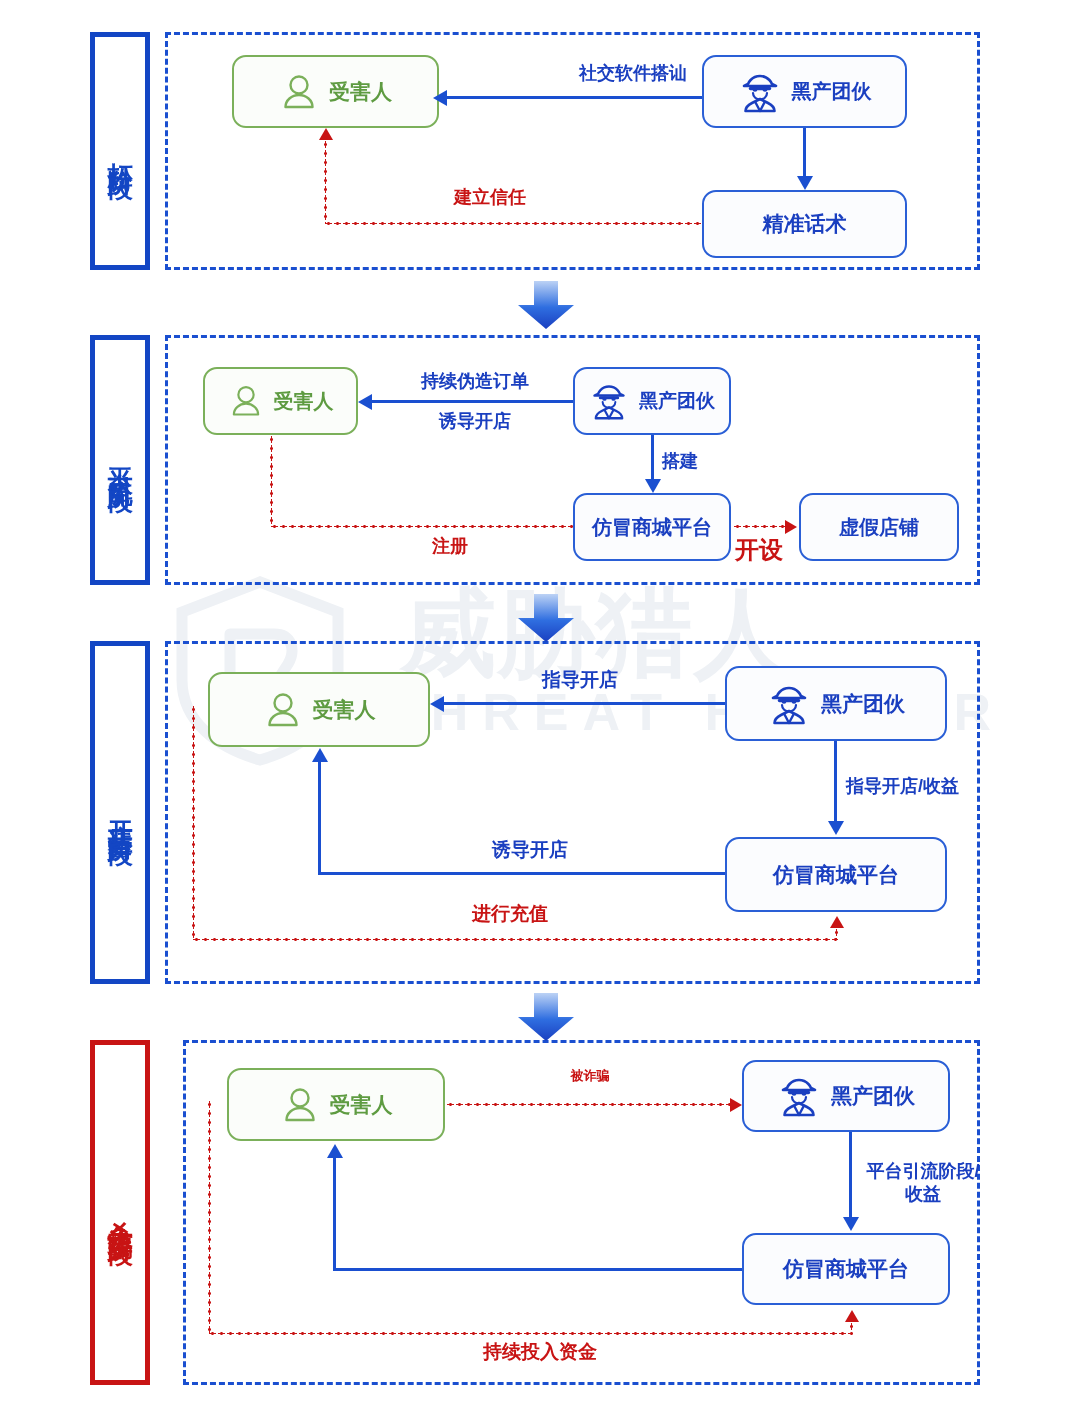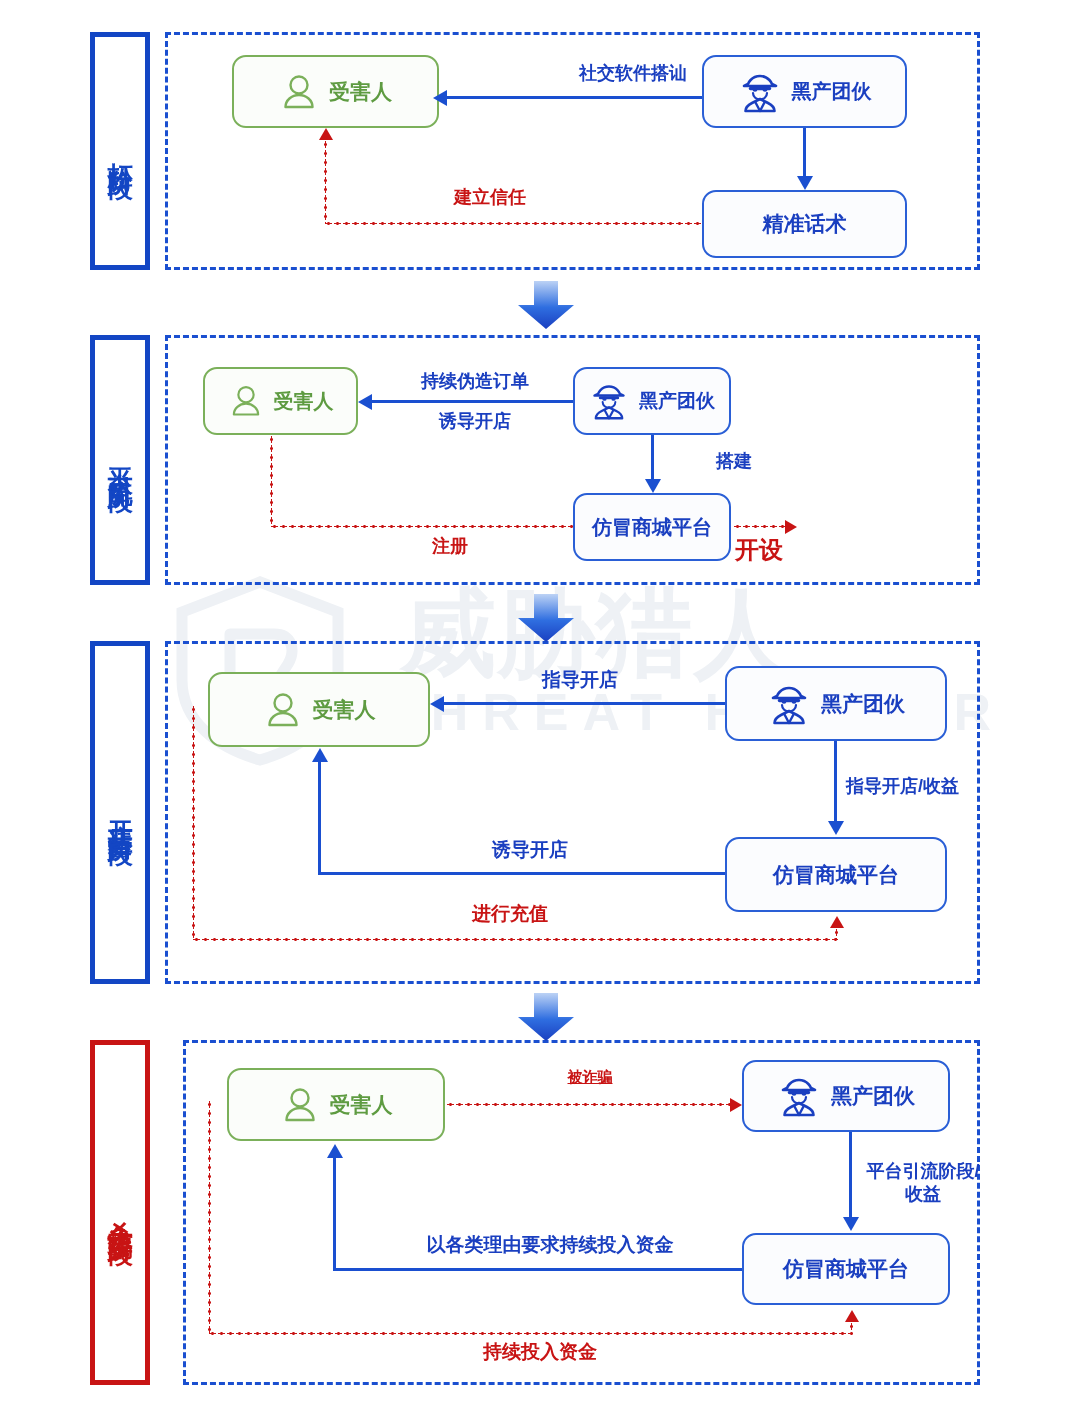--- a/index.html
+++ b/index.html
@@ -222,29 +222,32 @@
         <path d="M17 31.5 L22 41 L27 31.5" fill="none" stroke="#1a3fc0" stroke-width="2.4" stroke-linejoin="round"></path>
       </svg>
     </span>
     <span class="txt" style="font-size:19px;">黑产团伙</span>
   </div>
 
   <div class="node blue" style="left:573px;top:493px;width:158px;height:68px;">
     <span class="txt" style="font-size:20px;">仿冒商城平台</span>
   </div>
 
+  <div class="node blue" style="left:799px;top:493px;width:160px;height:68px;">
+    <span class="txt" style="font-size:20px;">虚假店铺</span>
+  </div>
 
   <div class="ln solid-b" style="left:372px;top:400px;width:202px;height:3px;"></div>
   <div class="arrowhead ah-left-b" style="left:358px;top:393.5px;"></div>
   <div class="edge-label blue" style="left:380px;top:370px;width:190px;font-size:18px;">持续伪造订单</div>
   <div class="edge-label blue" style="left:380px;top:410px;width:190px;font-size:18px;">诱导开店</div>
 
   <div class="ln solid-b" style="left:651px;top:435px;width:3px;height:44px;"></div>
   <div class="arrowhead ah-down-b" style="left:644.5px;top:479px;"></div>
-  <div class="edge-label blue" style="left:662px;top:450px;width:90px;font-size:18px;text-align:right;">搭建</div>
+  <div class="edge-label blue" style="left:662px;top:450px;width:90px;font-size:18px;text-align:left;">搭建</div>
 
   <div class="dot-v" style="left:270px;top:435px;height:92px;"></div>
   <div class="dot-h" style="left:270px;top:525px;width:305px;"></div>
   <div class="edge-label red" style="left:390px;top:535px;width:120px;font-size:18px;">注册</div>
 
   <div class="dot-h" style="left:733px;top:525px;width:52px;"></div>
   <div class="arrowhead ah-right-r" style="left:785px;top:519.5px;"></div>
   <div class="edge-label red" style="left:726px;top:535px;width:66px;font-size:24px;">开设</div>
 
   <div class="flowarrow" style="left:518px;top:594px;width:56px;height:48px;">
@@ -355,31 +358,30 @@
     </span>
     <span class="txt" style="font-size:21px;">黑产团伙</span>
   </div>
 
   <div class="node blue" style="left:742px;top:1233px;width:208px;height:72px;">
     <span class="txt" style="font-size:21px;">仿冒商城平台</span>
   </div>
 
   <div class="dot-h" style="left:446px;top:1103px;width:285px;"></div>
   <div class="arrowhead ah-right-r" style="left:730px;top:1097.5px;"></div>
-  <div class="edge-label red" style="left:505px;top:1068px;width:170px;font-size:15px;text-decoration:underline;">被诈骗</div>
+  <div class="edge-label red" style="left:505px;top:1068px;width:170px;font-size:13px;">被诈骗</div>
 
   <div class="ln solid-b" style="left:849px;top:1132px;width:3px;height:85px;"></div>
   <div class="arrowhead ah-down-b" style="left:842.5px;top:1217px;"></div>
   <div class="edge-label blue" style="left:858px;top:1160px;width:130px;font-size:18px;text-align:center;">平台引流阶段/
 收益</div>
 
   <div class="ln solid-b" style="left:333px;top:1268px;width:410px;height:3px;"></div>
   <div class="ln solid-b" style="left:333px;top:1158px;width:3px;height:112px;"></div>
   <div class="arrowhead ah-up-b" style="left:326.5px;top:1144px;"></div>
-  <div class="edge-label blue" style="left:370px;top:1233px;width:360px;font-size:19px;">以各类理由要求持续投入资金</div>
 
   <div class="dot-v" style="left:208px;top:1100px;height:234px;"></div>
   <div class="dot-h" style="left:208px;top:1332px;width:645px;"></div>
   <div class="dot-v" style="left:850px;top:1322px;height:12px;"></div>
   <div class="arrowhead ah-up-r" style="left:844.5px;top:1310px;"></div>
   <div class="edge-label red" style="left:440px;top:1340px;width:200px;font-size:19px;">持续投入资金</div>
 
 </div>
 
 </body></html>

